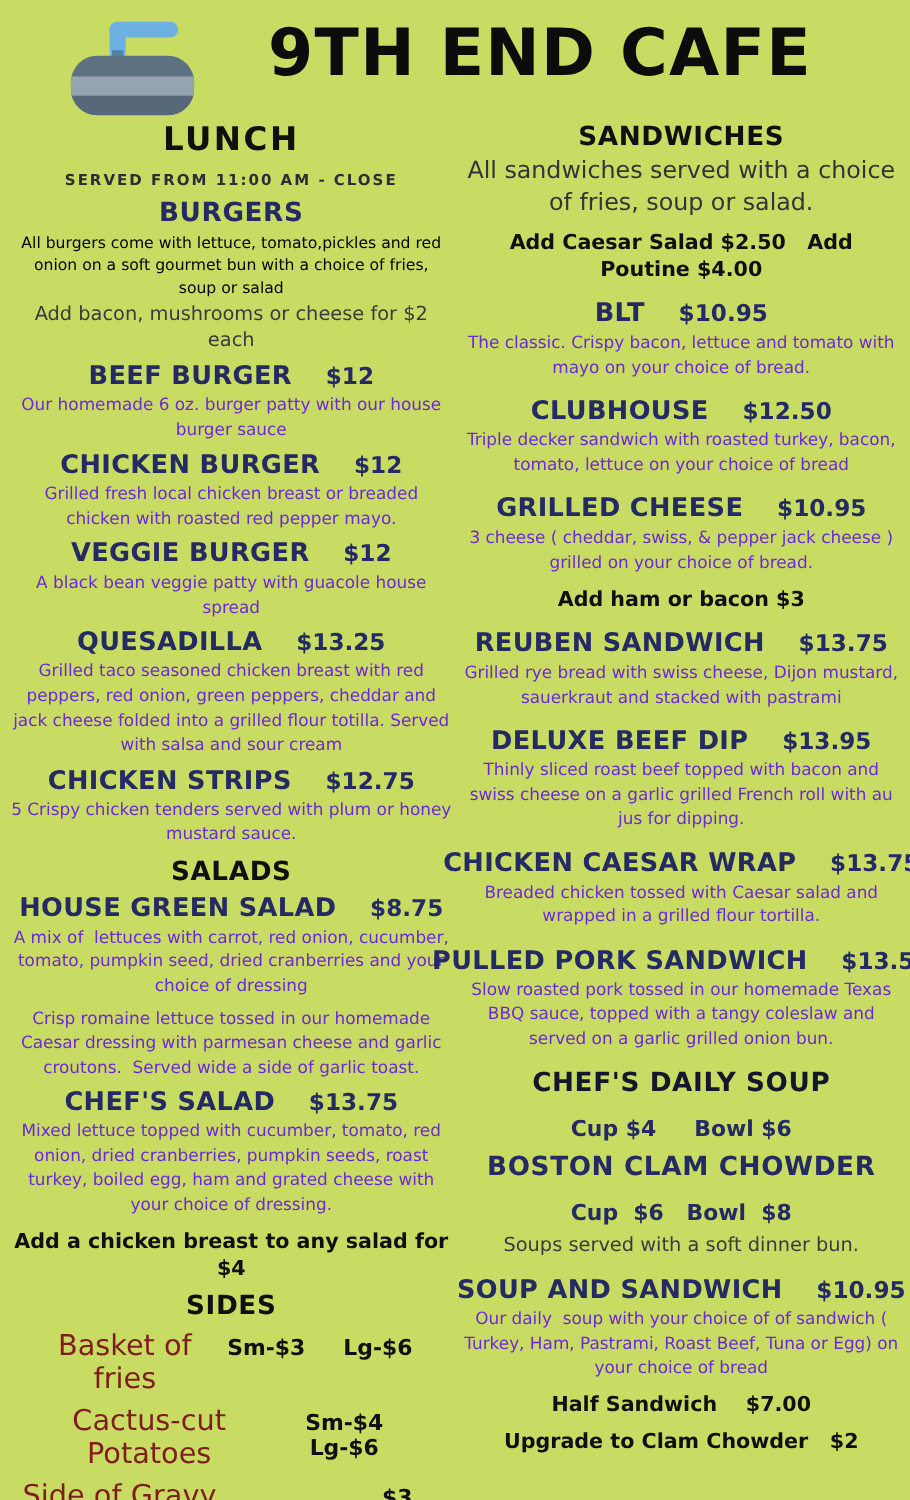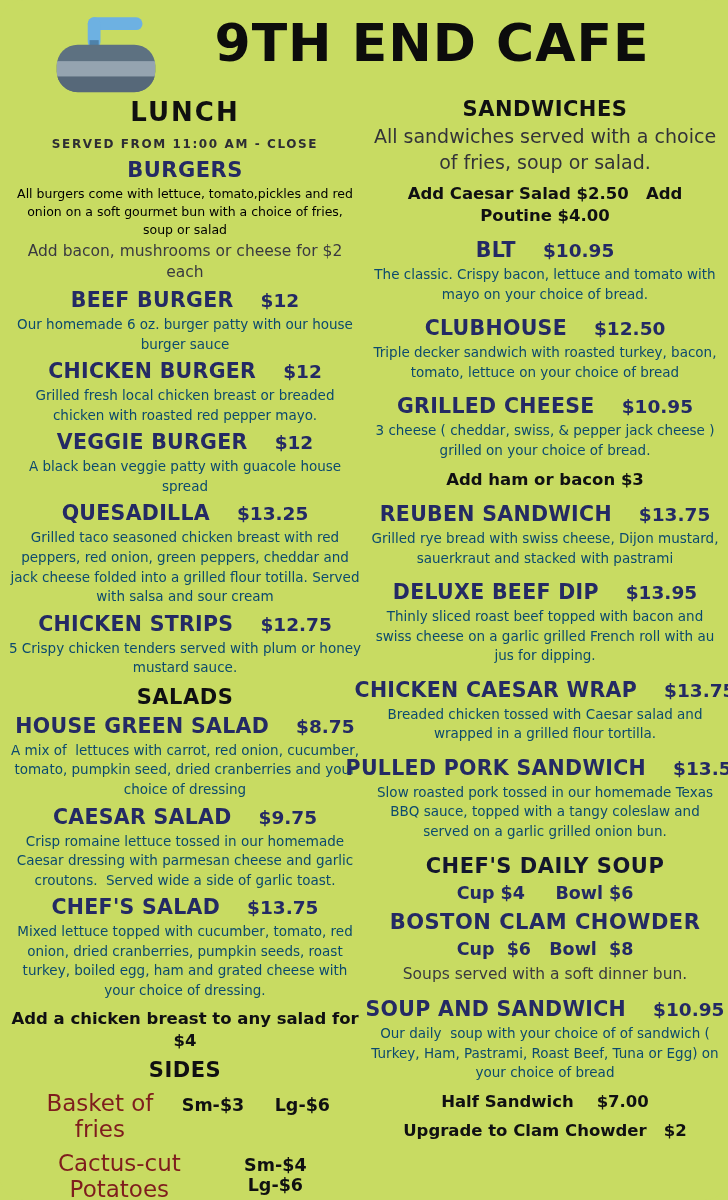--- a/index.html
+++ b/index.html
@@ -29,27 +29,27 @@
   .lunch-title{margin:2px 0 0;font-size:26px;line-height:40px;font-weight:800;color:#101010;letter-spacing:2px;}
   .lunch-sub{margin:5px 0 2px;font-size:12px;line-height:15px;font-weight:700;color:#2d2d33;letter-spacing:1.6px;}
   
   .h-navy{margin:6px 0 0;font-size:21px;line-height:24px;font-weight:700;color:#242a64;letter-spacing:.5px;}
   .h-black{margin:7px 0 0;font-size:21px;line-height:24px;font-weight:800;color:#101012;letter-spacing:.5px;}
   .h-dark{margin:12px 0 0;font-size:21px;line-height:24px;font-weight:800;color:#14162e;letter-spacing:.5px;}
   .note-small{margin:3px 4px 0;font-size:12.5px;line-height:1.42;color:#000000;}
   .note{margin:3px 0 0;font-size:15.5px;line-height:1.35;color:#3a3a40;}
   .note-large{margin:3px 0 0;font-size:19px;line-height:1.35;color:#333338;}
   .bold-note{margin:8px 0 0;font-size:16.5px;line-height:1.3;font-weight:700;color:#101012;}
-  .price-line{margin:5px 0 0;font-size:17.5px;line-height:1.25;font-weight:700;color:#242a64;}
+  .price-line{margin:16px 0 0;font-size:17.5px;line-height:1.25;font-weight:700;color:#242a64;}
   .item{margin:6px 0 0;}
   .col-right .item{margin:13px 0 0;}
   .item-row{display:flex;justify-content:center;align-items:baseline;gap:27px;}
   .i-name{font-size:20.5px;line-height:23px;font-weight:800;color:#242a64;letter-spacing:.3px;white-space:nowrap;}
   .i-price{font-size:18.5px;font-weight:800;color:#242a64;white-space:nowrap;}
-  .i-desc{margin-top:3px;font-size:13.5px;line-height:1.45;color:#0c4a6e;}
+  .i-desc{margin-top:3px;font-size:13.5px;line-height:1.45;color:#6d28d9;}
   .side-row{display:flex;justify-content:space-between;align-items:baseline;margin:8px 0 0;padding:0 32px 0 10px;}
   .s-name{font-size:23px;color:#7f1d1d;}
   .s-price{font-size:17.5px;font-weight:700;color:#101012;}
 </style>
 </head>
 <body>
 
 <div class="page">
   <div class="header">
     <span class="stone">
@@ -115,24 +115,20 @@
           </div>
           <div class="h-black">SALADS</div>
           <div class="item">
             <div class="item-row">
               <span class="i-name">HOUSE GREEN SALAD</span>
               <span class="i-price">$8.75</span>
             </div>
             <div class="i-desc">A mix of&nbsp; lettuces with carrot, red onion, cucumber, tomato, pumpkin seed, dried cranberries and your choice of dressing</div>
           </div>
           <div class="item">
-            <div class="item-row">
-              <span class="i-name">CAESAR SALAD</span>
-              <span class="i-price">$9.75</span>
-            </div>
             <div class="i-desc">Crisp romaine lettuce tossed in our homemade Caesar dressing with parmesan cheese and garlic croutons.&nbsp; Served wide a side of garlic toast.</div>
           </div>
           <div class="item">
             <div class="item-row">
               <span class="i-name">CHEF'S SALAD</span>
               <span class="i-price">$13.75</span>
             </div>
             <div class="i-desc">Mixed lettuce topped with cucumber, tomato, red onion, dried cranberries, pumpkin seeds, roast turkey, boiled egg, ham and grated cheese with your choice of dressing.</div>
           </div>
           <div class="bold-note">Add a chicken breast to any salad for $4</div>

